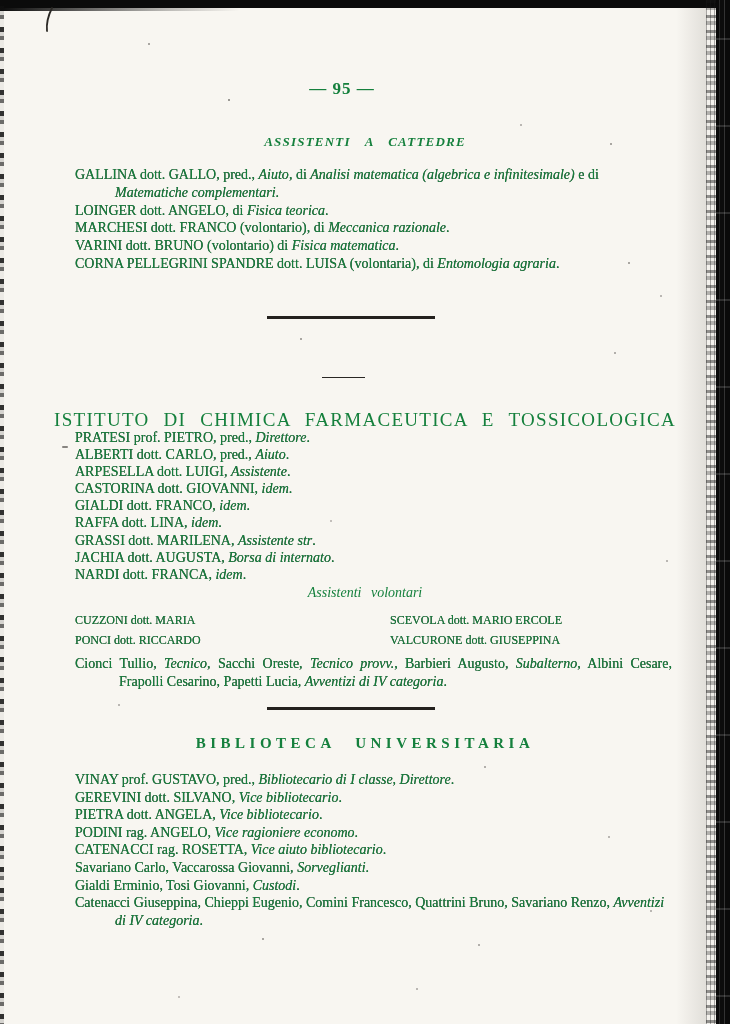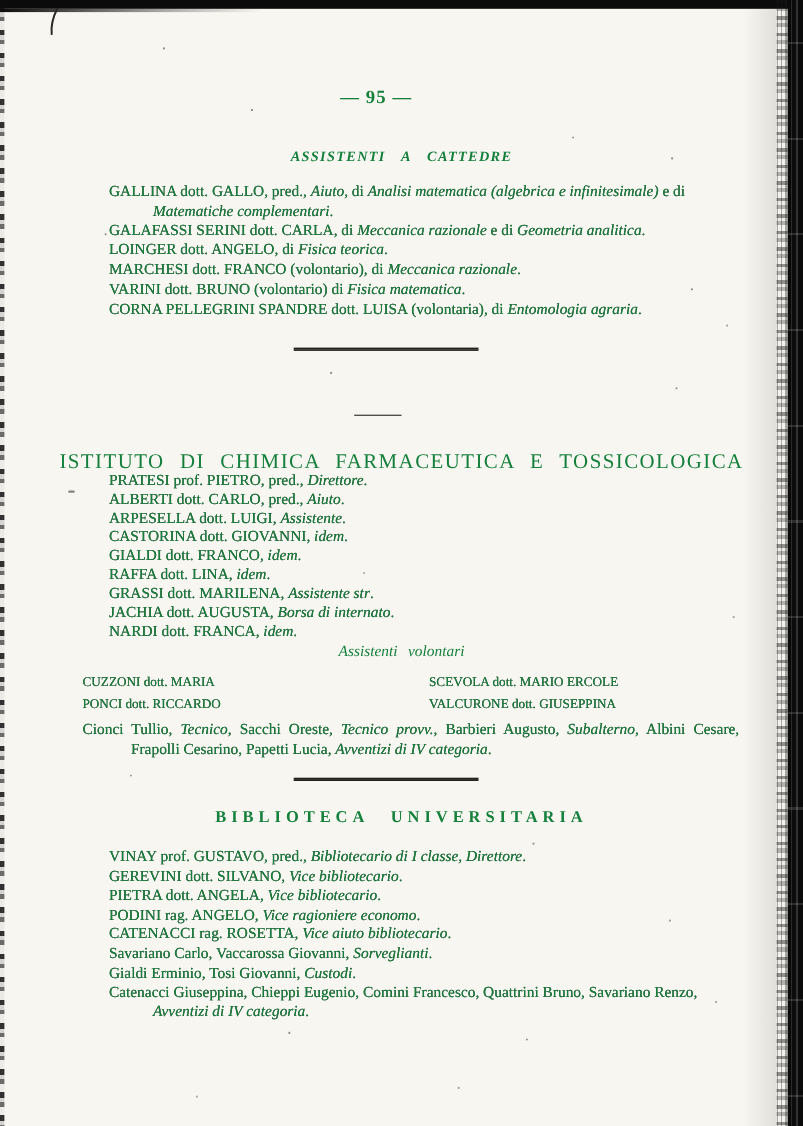--- a/index.html
+++ b/index.html
@@ -36,21 +36,21 @@
   .blk{position:absolute;}
   .center{left:0;width:730px;text-align:center;}
   .pageno{top:79px;left:0;width:684px;text-align:center;
     font-size:17px;font-weight:700;letter-spacing:1px;}
   .h-italic{top:134px;font-style:italic;font-weight:700;font-size:13px;
     letter-spacing:1.2px;word-spacing:10px;}
   .h-faculty{font-weight:700;font-size:15px;letter-spacing:5.5px;word-spacing:12px;}
   .h-inst{top:409px;font-size:19px;letter-spacing:1.3px;word-spacing:8px;}
   .h-sub{top:585px;font-style:italic;font-size:14px;word-spacing:6px;}
   .list{left:75px;width:600px;font-size:14px;text-shadow:0 0 .5px rgba(27,25,23,.85);}
-  .list .entry{padding-left:40px;text-indent:-40px;margin-left:24px;}
+  .list .entry{padding-left:40px;text-indent:-40px;}
   #list-cattedre{top:166px;line-height:17.8px;}
   #list-farmacia{top:429px;line-height:17.1px;}
   #list-biblioteca{top:771px;line-height:17.6px;}
   .divider{left:267px;width:168px;height:3px;
     border-top:2px solid #24211e;border-bottom:1px solid #24211e;}
   #divider1{top:316px;} #divider2{top:707px;}
   .rule-small{top:377px;left:322px;width:43px;border-top:1.5px solid #2a2724;}
   #cols{top:611px;left:75px;width:600px;display:flex;font-size:12px;
     line-height:19.5px;text-shadow:0 0 .5px rgba(27,25,23,.85);}
   #cols .col-left{width:315px;}
@@ -92,21 +92,20 @@
       <div class="speck" style="left: 416px; top: 988px; width: 2px; height: 2px; opacity: 0.4;"></div>
       <div class="speck" style="left: 178px; top: 996px; width: 2px; height: 2px; opacity: 0.35;"></div>
       <div class="speck" style="left: 650px; top: 910px; width: 2px; height: 2px; opacity: 0.4;"></div>
     </div>
 
   <div class="blk pageno">— 95 —</div>
 
   <div class="blk h-italic center">ASSISTENTI A CATTEDRE</div>
   <div class="blk list" id="list-cattedre">
       <div class="entry"><span>GALLINA dott. GALLO, pred., </span><i>Aiuto</i><span>, di </span><i>Analisi matematica (algebrica e infinitesimale)</i><span> e di </span><i>Matematiche complementari</i><span>.</span></div>
-      <div class="entry"><span>GALAFASSI SERINI dott. CARLA, di </span><i>Meccanica razionale</i><span> e di </span><i>Geometria analitica</i><span>.</span></div>
       <div class="entry"><span>LOINGER dott. ANGELO, di </span><i>Fisica teorica</i><span>.</span></div>
       <div class="entry"><span>MARCHESI dott. FRANCO (volontario), di </span><i>Meccanica razionale</i><span>.</span></div>
       <div class="entry"><span>VARINI dott. BRUNO (volontario) di </span><i>Fisica matematica</i><span>.</span></div>
       <div class="entry"><span>CORNA PELLEGRINI SPANDRE dott. LUISA (volontaria), di </span><i>Entomologia agraria</i><span>.</span></div>
     </div>
 
   <div class="blk divider" id="divider1"></div>
 
   <div class="blk rule-small"></div>
   <div class="blk h-inst center">ISTITUTO DI CHIMICA FARMACEUTICA E TOSSICOLOGICA</div>

